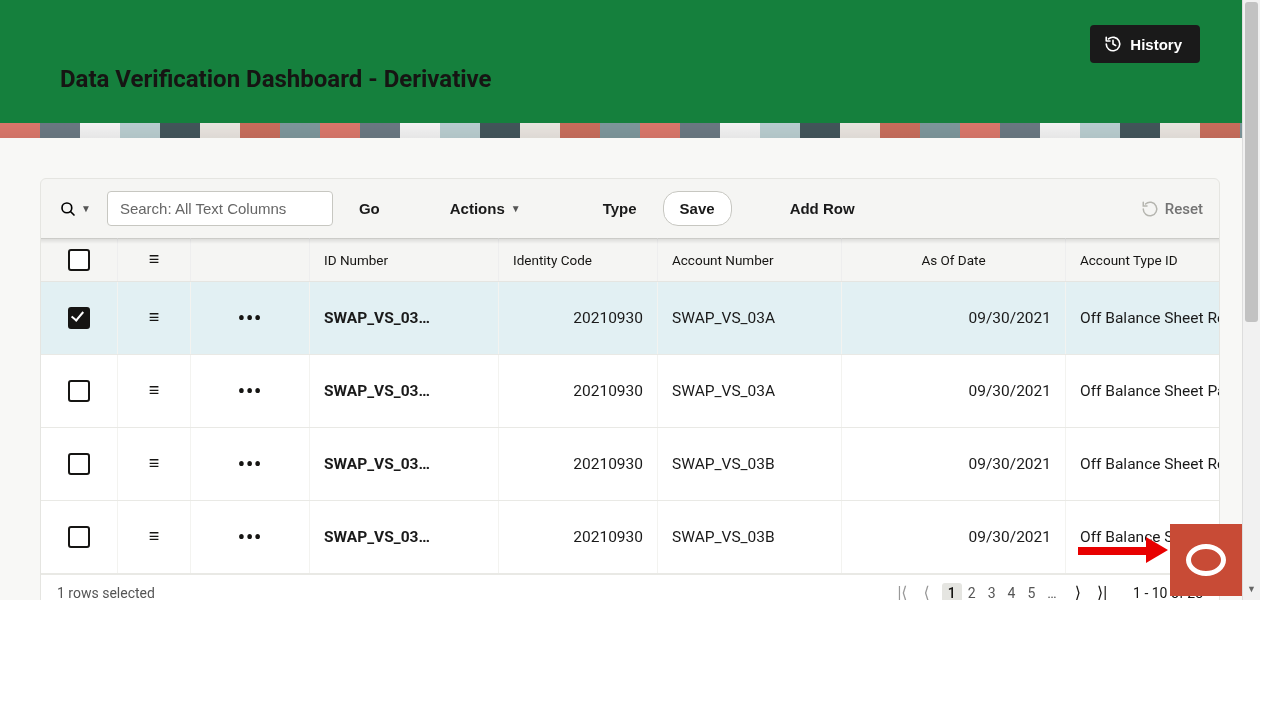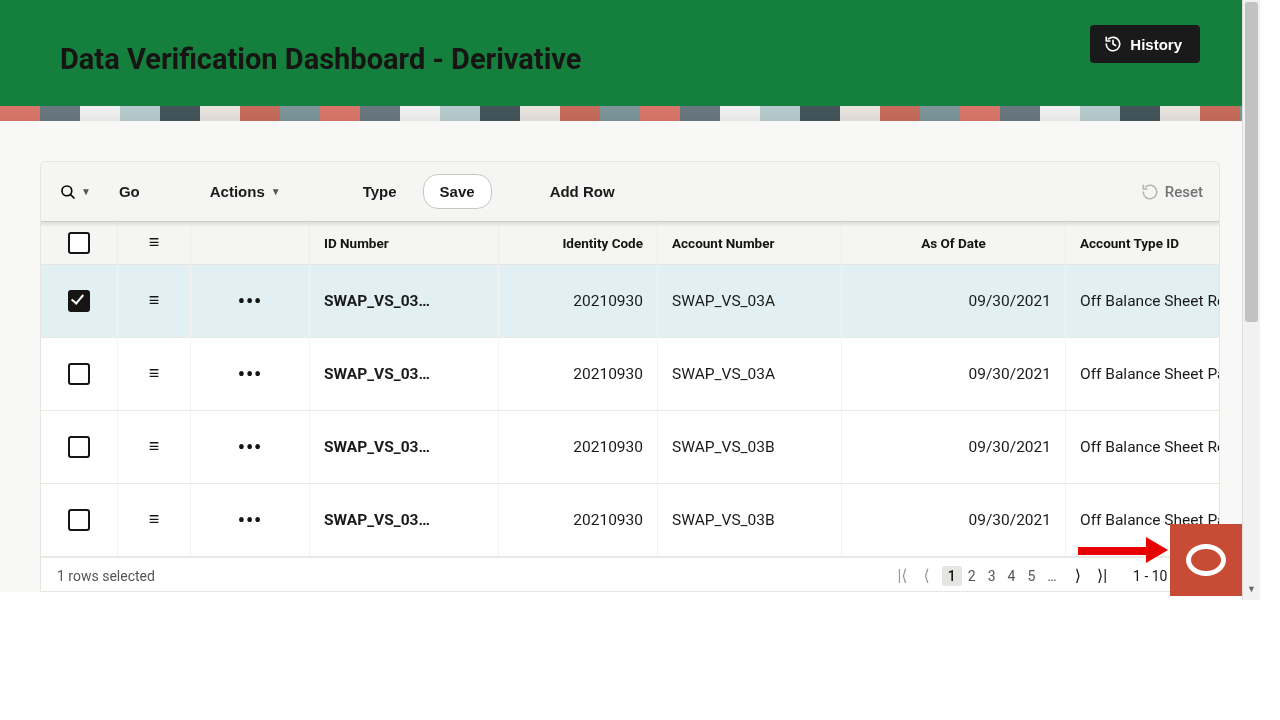--- a/index.html
+++ b/index.html
@@ -33,23 +33,23 @@
     border-radius: 4px;
     padding: 10px 18px 10px 14px;
     font-size: 15px;
     font-weight: 600;
     cursor: pointer;
     display: inline-flex;
     align-items: center;
     gap: 8px;
   }
   .page-title {
-    font-size: 29px;
+    font-size: 24px;
     font-weight: 700;
-    margin: 32px 0 0 0;
+    margin: 55px 0 0 0;
     color: #161513;
   }
   
   .color-bar {
     height: 15px;
     background: repeating-linear-gradient(90deg,
       #d6685a 0 40px, #5a6a75 40px 80px, #f0f0f0 80px 120px, #b1c7ca 120px 160px,
       #2e4348 160px 200px, #e6e1db 200px 240px, #c25d4a 240px 280px, #6f8b90 280px 320px);
     opacity: .9;
     position: relative;
@@ -122,21 +122,21 @@
   
   .grid {
     width: 100%;
     border-collapse: collapse;
     background: #fff;
     table-layout: fixed;
   }
   .grid th {
     background: #f5f5f3;
     text-align: left;
-    font-weight: 700;
+    font-weight: 400;
     font-size: 13.5px;
     color: #161513;
     padding: 10px 14px;
     border-top: 1px solid #e5e5e1;
     border-bottom: 1px solid #e5e5e1;
     border-right: 1px solid #eee;
     white-space: nowrap;
     overflow: hidden;
     text-overflow: ellipsis;
   }
@@ -319,20 +319,21 @@
     <div class="panel">
 
       <div class="toolbar">
         <span class="tb-search-icon">
           <svg class="ico" viewBox="0 0 24 24" fill="none" stroke="black" stroke-width="2.2" stroke-linecap="round">
               <circle cx="10.5" cy="10.5" r="6.5"></circle>
               <line x1="20" y1="20" x2="15.3" y2="15.3"></line>
             </svg>
           <span class="tb-caret">▼</span>
         </span>
+        <input class="search-input" placeholder="Search: All Text Columns" style="">
         <button class="tb-btn">Go</button>
         <div style="width:18px"></div>
         <button class="tb-btn">
           <span>Actions</span>
           <span class="tb-caret">▼</span>
         </button>
         <div style="width:30px"></div>
         <button class="tb-btn">Type</button>
         <button class="tb-btn bordered">Save</button>
         <div style="width:18px"></div>
@@ -348,21 +349,21 @@
       </div>
 
       <div class="grid-shadow">
       <table class="grid">
         <thead>
           <tr>
             <th class="col-chk center"><span class="chk"></span></th>
             <th class="col-handle center"><span class="handle"></span></th>
             <th class="col-menu"></th>
             <th class="col-id">ID Number</th>
-            <th class="col-code" style="text-align:right">Identity Code</th>
+            <th class="col-code" style="">Identity Code</th>
             <th class="col-acct">Account Number</th>
             <th class="col-date" style="text-align:center">As Of Date</th>
             <th class="col-type">Account Type ID</th>
 
           </tr>
         </thead>
         <tbody id="grid-body">
               <tr class="row-selected">
                 <td class="col-chk center"><span class="chk checked"></span></td>
                 <td class="col-handle center"><span class="handle"></span></td>

